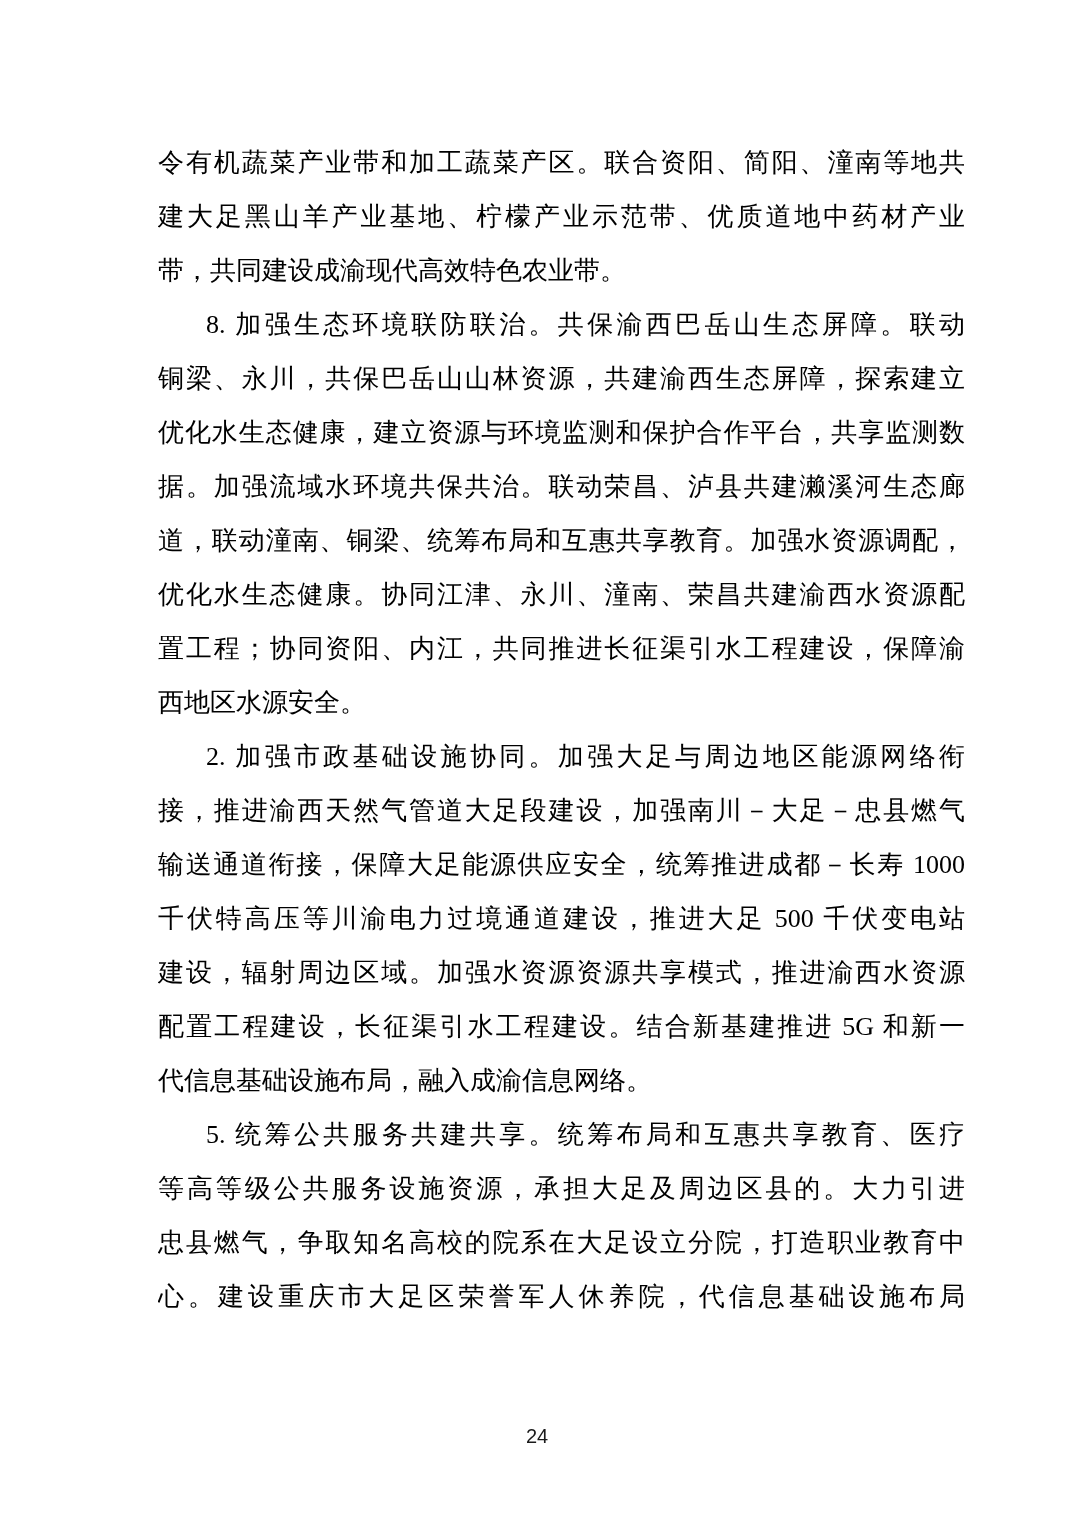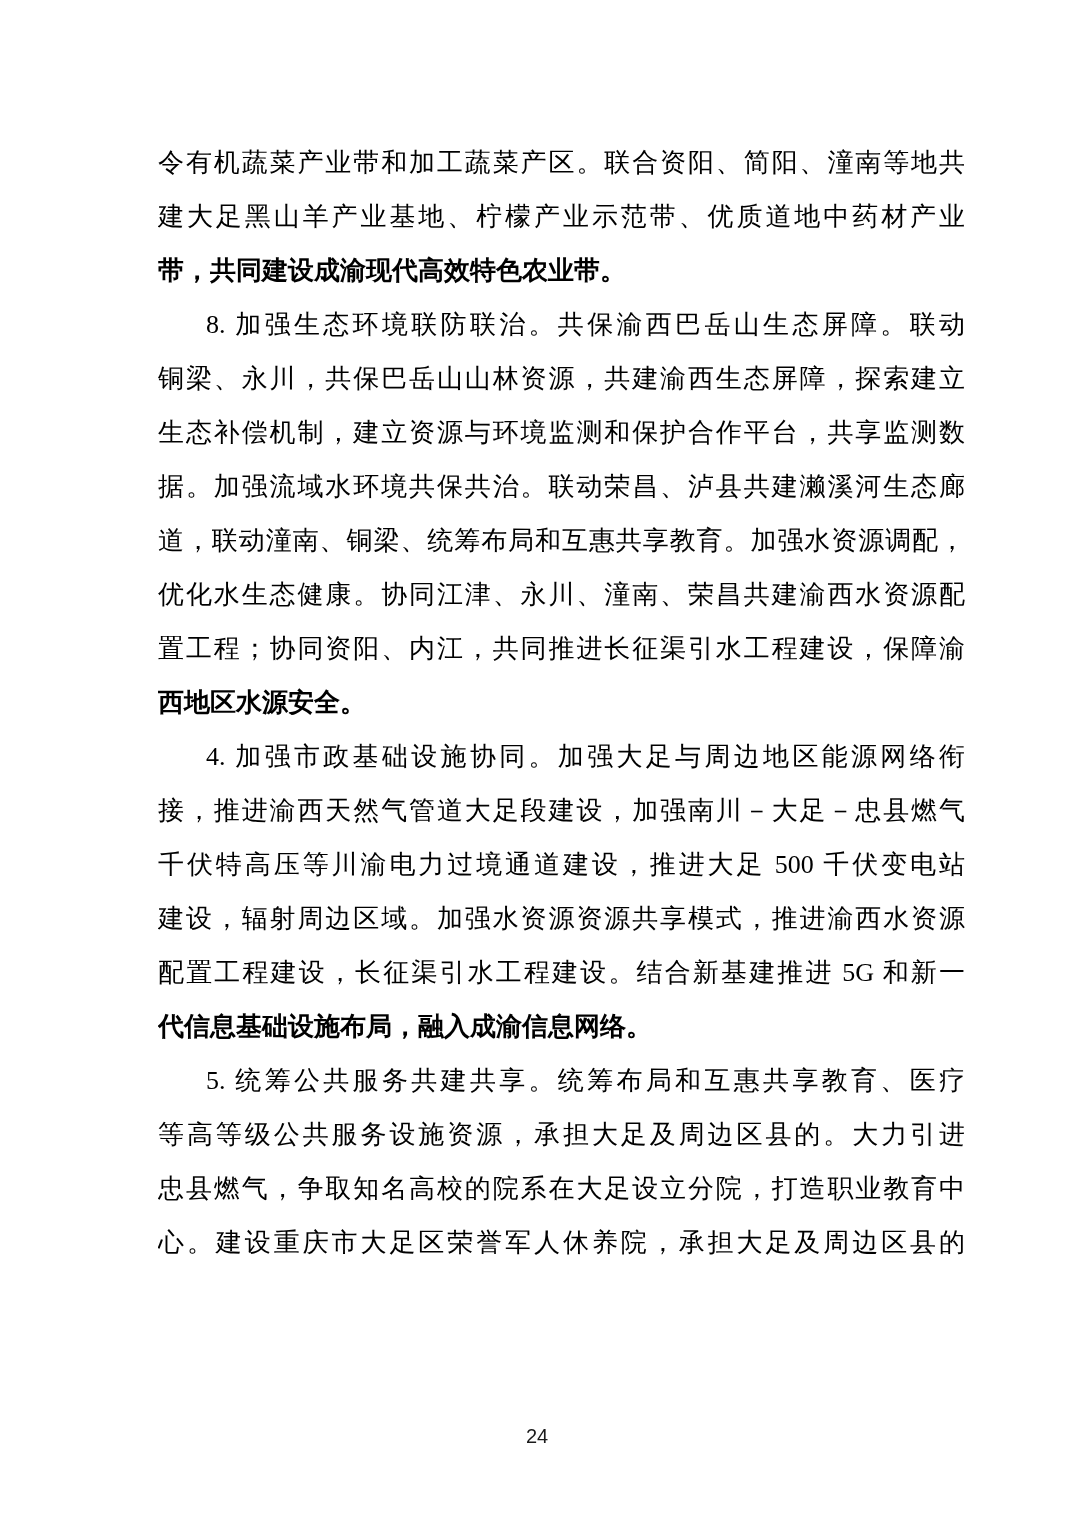--- a/index.html
+++ b/index.html
@@ -39,21 +39,20 @@
     text-align-last: justify;
     text-justify: inter-character;
     margin-left: 38px;
   }
   .line.indent {
     padding-left: 48px;
   }
   .line.short {
     text-align: center;
     text-align-last: left;
-    font-weight: bold;
   }
   .page-number {
     position: absolute;
     left: 0;
     top: 1422px;
     width: 1074px;
     text-align: center;
     font-size: 20px;
     line-height: 28px;
     font-family: "Liberation Sans", "DejaVu Sans", sans-serif;
@@ -63,31 +62,32 @@
 </head>
 <body>
 
 <div class="page">
   <div class="text-block">
     <div class="line">令有机蔬菜产业带和加工蔬菜产区。联合资阳、简阳、潼南等地共</div>
     <div class="line">建大足黑山羊产业基地、柠檬产业示范带、优质道地中药材产业</div>
     <div class="line short">带，共同建设成渝现代高效特色农业带。</div>
     <div class="line indent">8. 加强生态环境联防联治。共保渝西巴岳山生态屏障。联动</div>
     <div class="line">铜梁、永川，共保巴岳山山林资源，共建渝西生态屏障，探索建立</div>
-    <div class="line">生态补偿机制，建立资源与环境监测和保护合作平台，共享监测数</div>
+    <div class="line">优化水生态健康，建立资源与环境监测和保护合作平台，共享监测数</div>
     <div class="line">据。加强流域水环境共保共治。联动荣昌、泸县共建濑溪河生态廊</div>
     <div class="line">道，联动潼南、铜梁、统筹布局和互惠共享教育。加强水资源调配，</div>
     <div class="line">优化水生态健康。协同江津、永川、潼南、荣昌共建渝西水资源配</div>
     <div class="line">置工程；协同资阳、内江，共同推进长征渠引水工程建设，保障渝</div>
     <div class="line short">西地区水源安全。</div>
-    <div class="line indent">4. 加强市政基础设施协同。加强大足与周边地区能源网络衔</div>
+    <div class="line indent">2. 加强市政基础设施协同。加强大足与周边地区能源网络衔</div>
     <div class="line">接，推进渝西天然气管道大足段建设，加强南川－大足－忠县燃气</div>
+    <div class="line">输送通道衔接，保障大足能源供应安全，统筹推进成都－长寿 1000</div>
     <div class="line">千伏特高压等川渝电力过境通道建设，推进大足 500 千伏变电站</div>
     <div class="line">建设，辐射周边区域。加强水资源资源共享模式，推进渝西水资源</div>
     <div class="line">配置工程建设，长征渠引水工程建设。结合新基建推进 5G 和新一</div>
     <div class="line short">代信息基础设施布局，融入成渝信息网络。</div>
     <div class="line indent">5. 统筹公共服务共建共享。统筹布局和互惠共享教育、医疗</div>
     <div class="line">等高等级公共服务设施资源，承担大足及周边区县的。大力引进</div>
     <div class="line">忠县燃气，争取知名高校的院系在大足设立分院，打造职业教育中</div>
-    <div class="line">心。建设重庆市大足区荣誉军人休养院，承担大足及周边区县的</div>
+    <div class="line">心。建设重庆市大足区荣誉军人休养院，代信息基础设施布局</div>
   </div>
   <div class="page-number">24</div>
 </div>
 
 </body></html>

